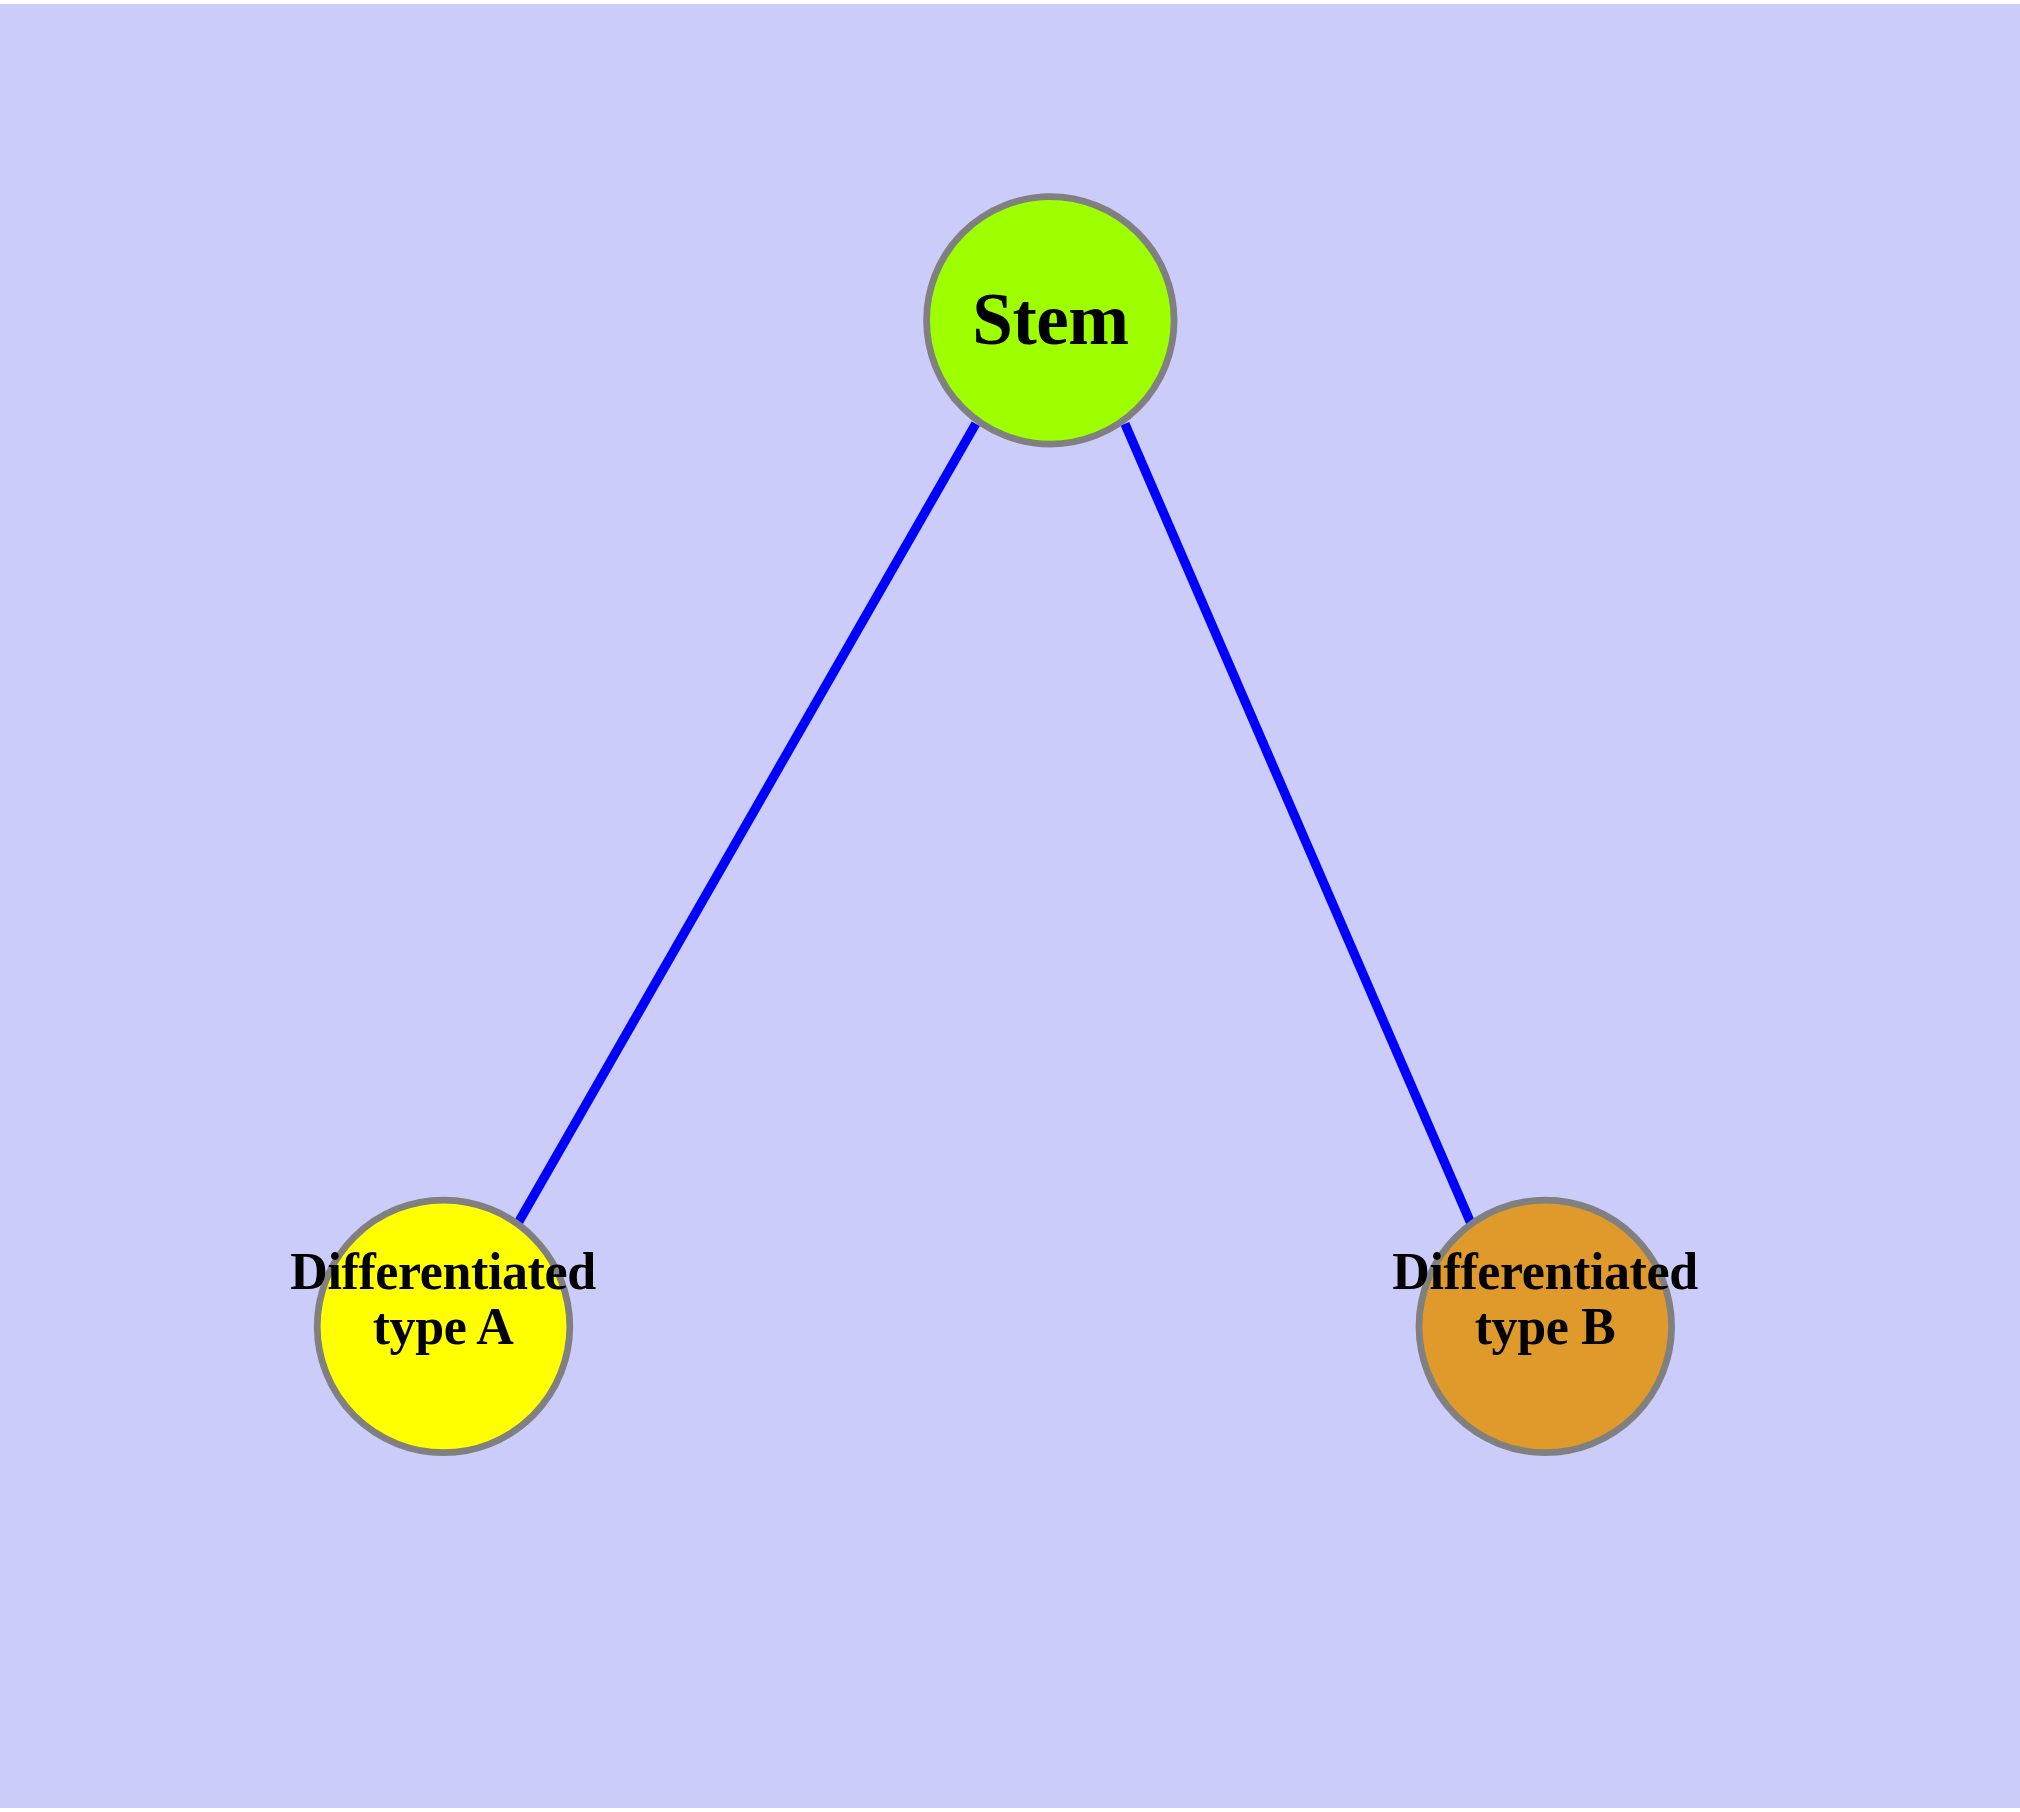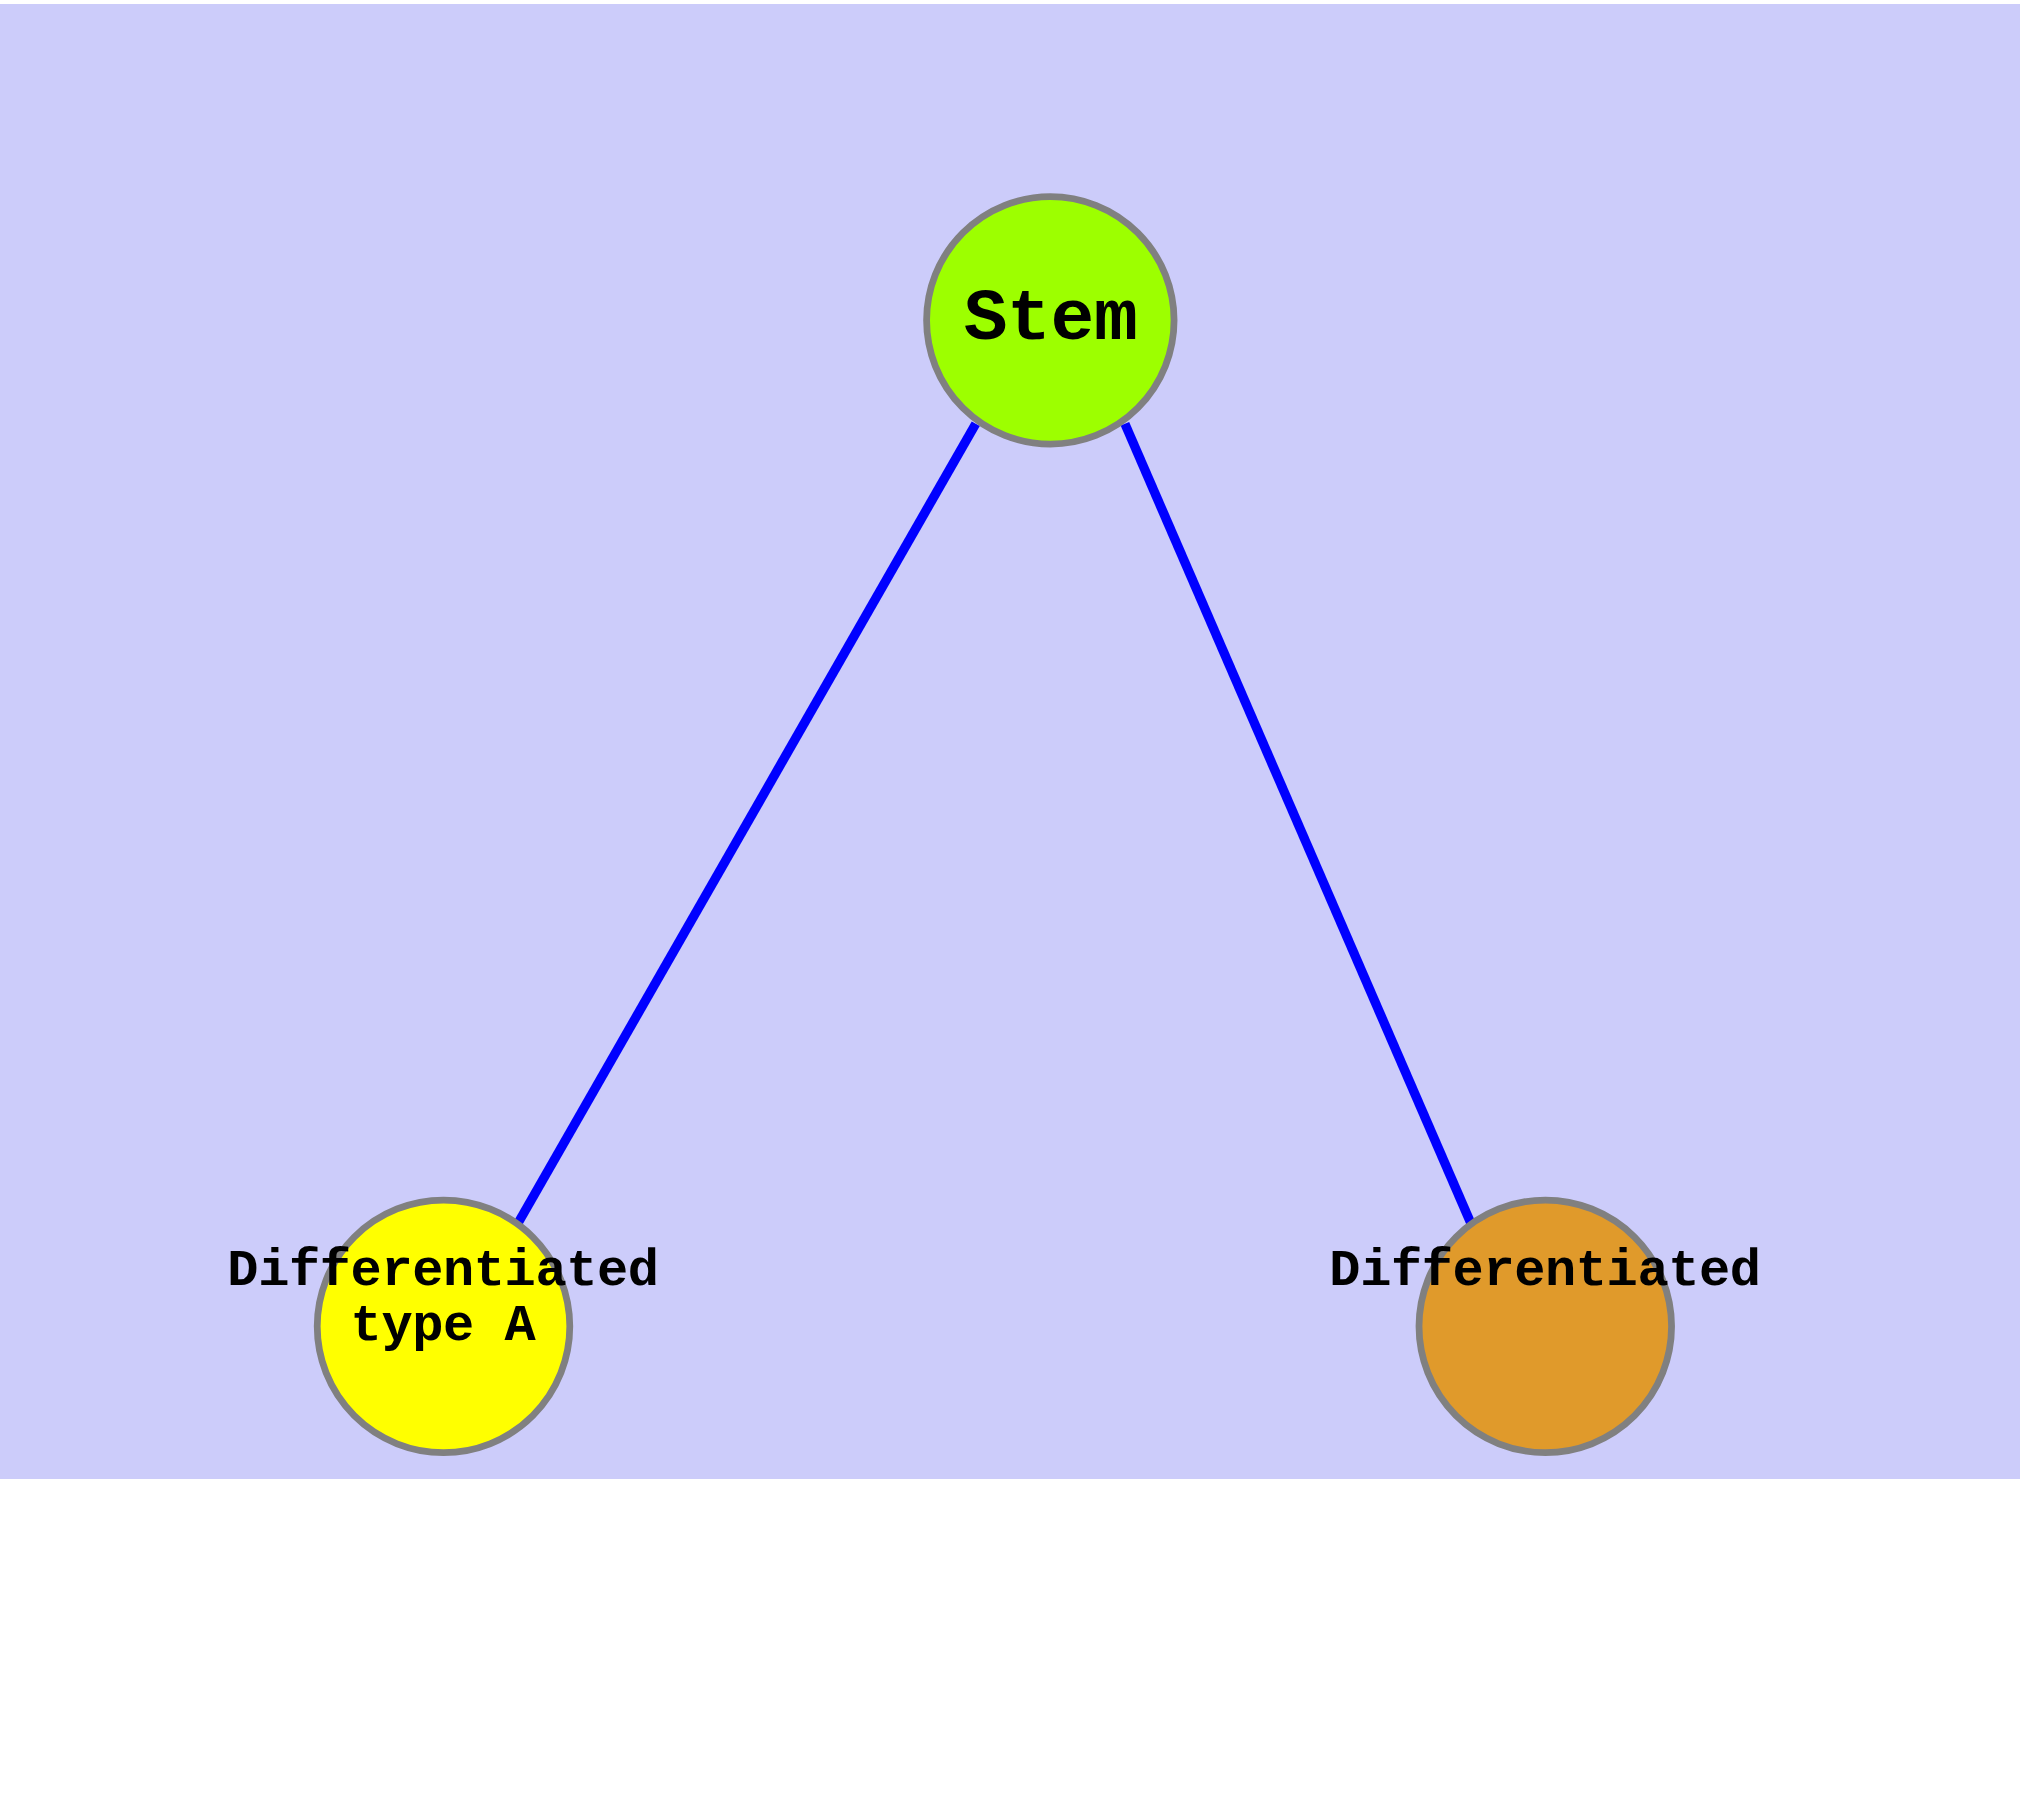--- a/index.html
+++ b/index.html
@@ -3,23 +3,23 @@
 <meta charset="utf-8">
 <style>
   html, body {
     margin: 0;
     padding: 0;
     background: #ffffff;
   }
   #canvas {
     position: relative;
     width: 2021px;
-    height: 1479px;
+    height: 1808px;
     overflow: hidden;
-    font-family: Liberation Mono, monospace;
+    font-family: Liberation Serif, serif;
   }
   #bg-plate {
     position: absolute;
     left: 0;
     top: 4.2px;
     width: 2021px;
     height: 1808px;
     background: #ccccfa;
   }
   #graph-svg {
@@ -86,16 +86,17 @@
     <div>Stem</div>
   </div>
 
   <div class="node-label leaf" id="label-type-a">
     <div>Differentiated</div>
     <div>type A</div>
   </div>
 
   <div class="node-label leaf" id="label-type-b">
     <div>Differentiated</div>
+    <div>type B</div>
   </div>
 
 </div>
 
 
 </body></html>

